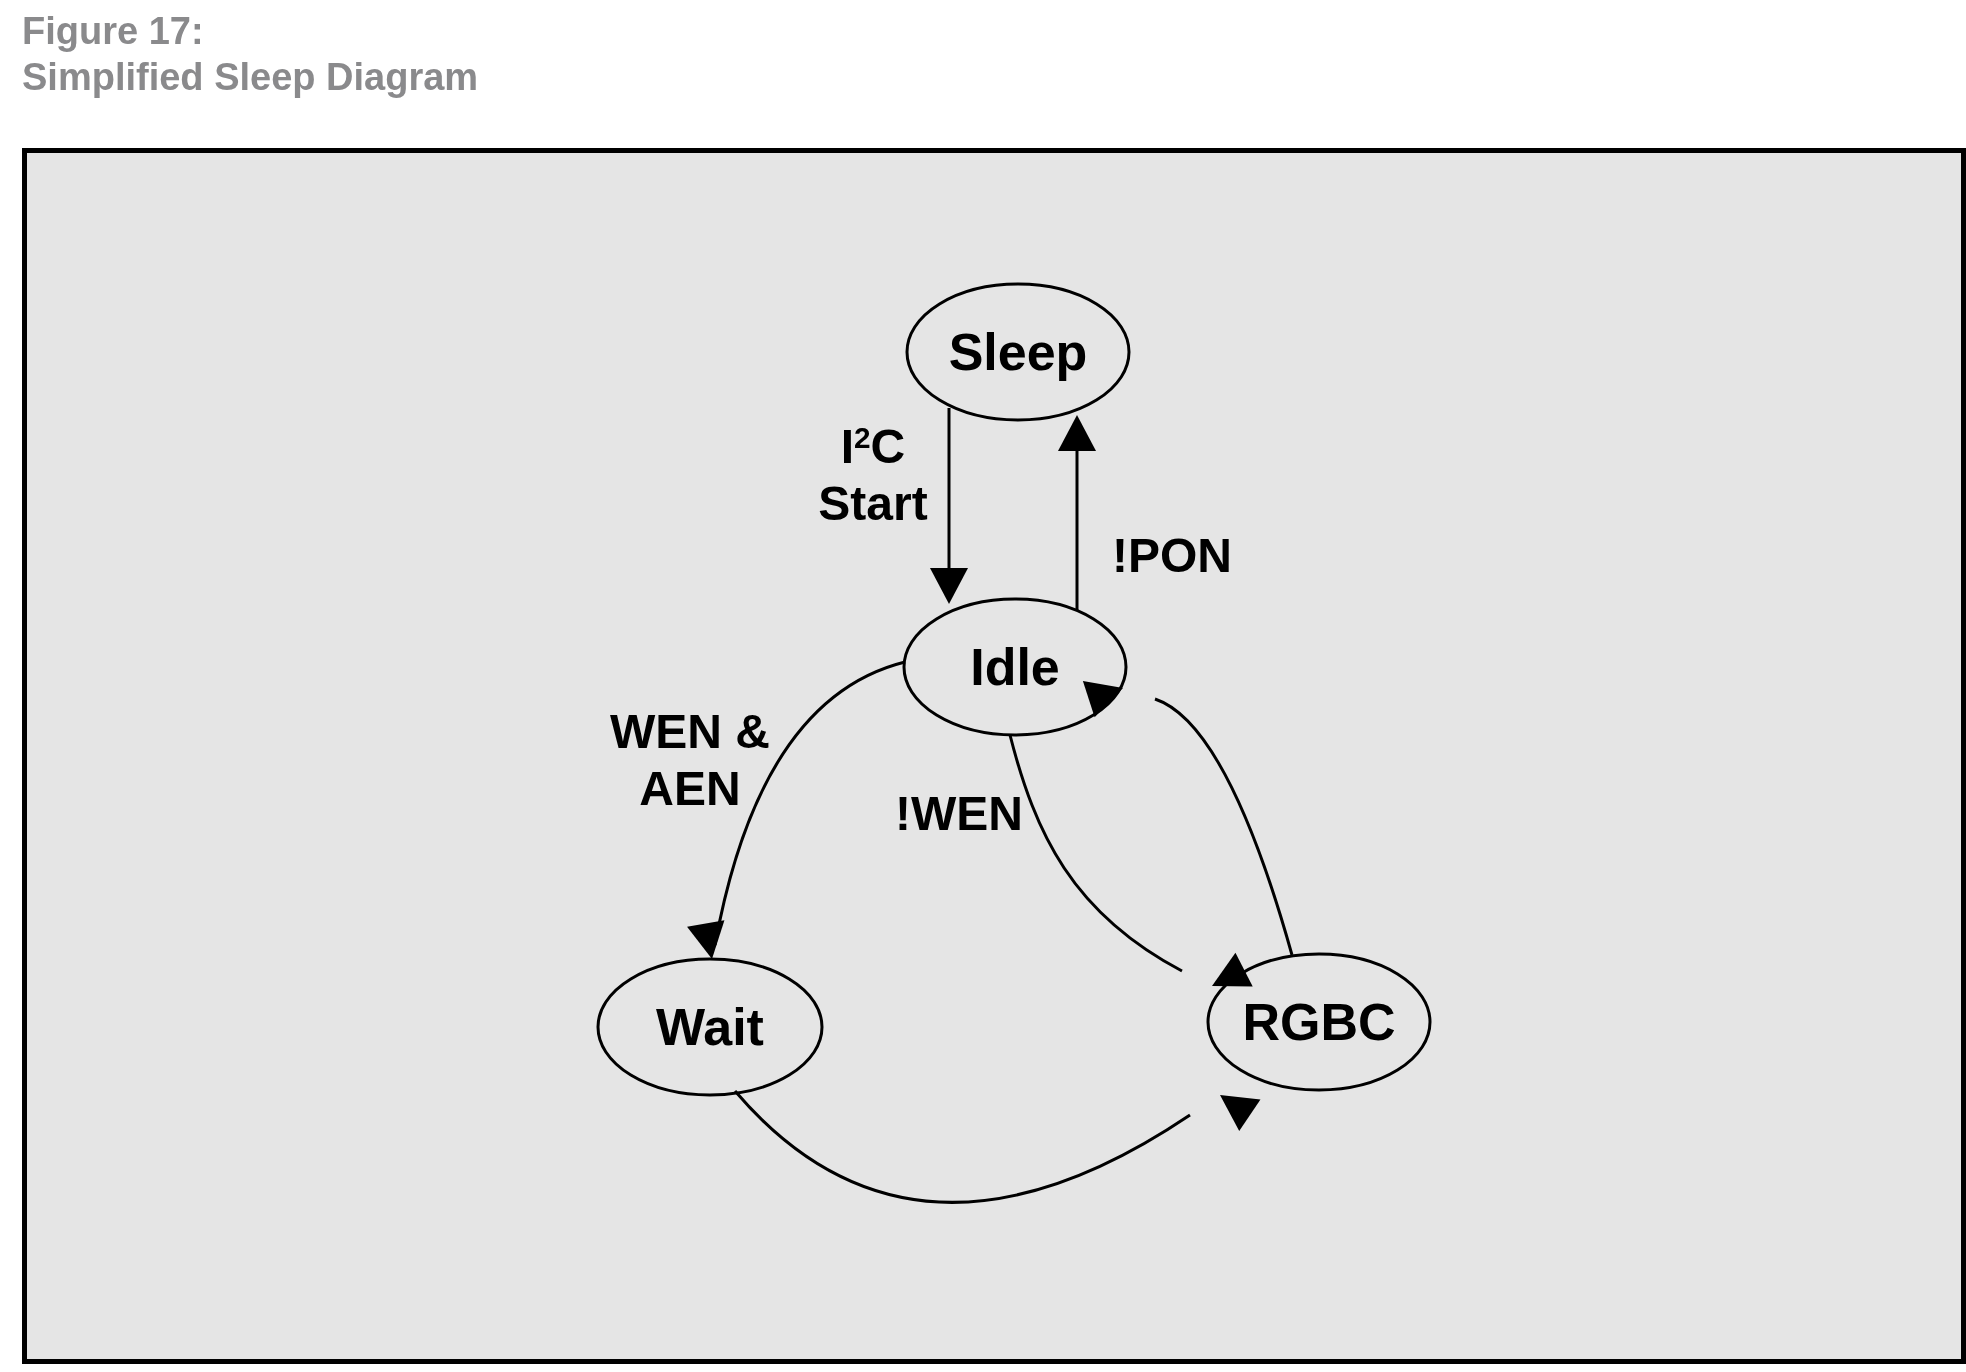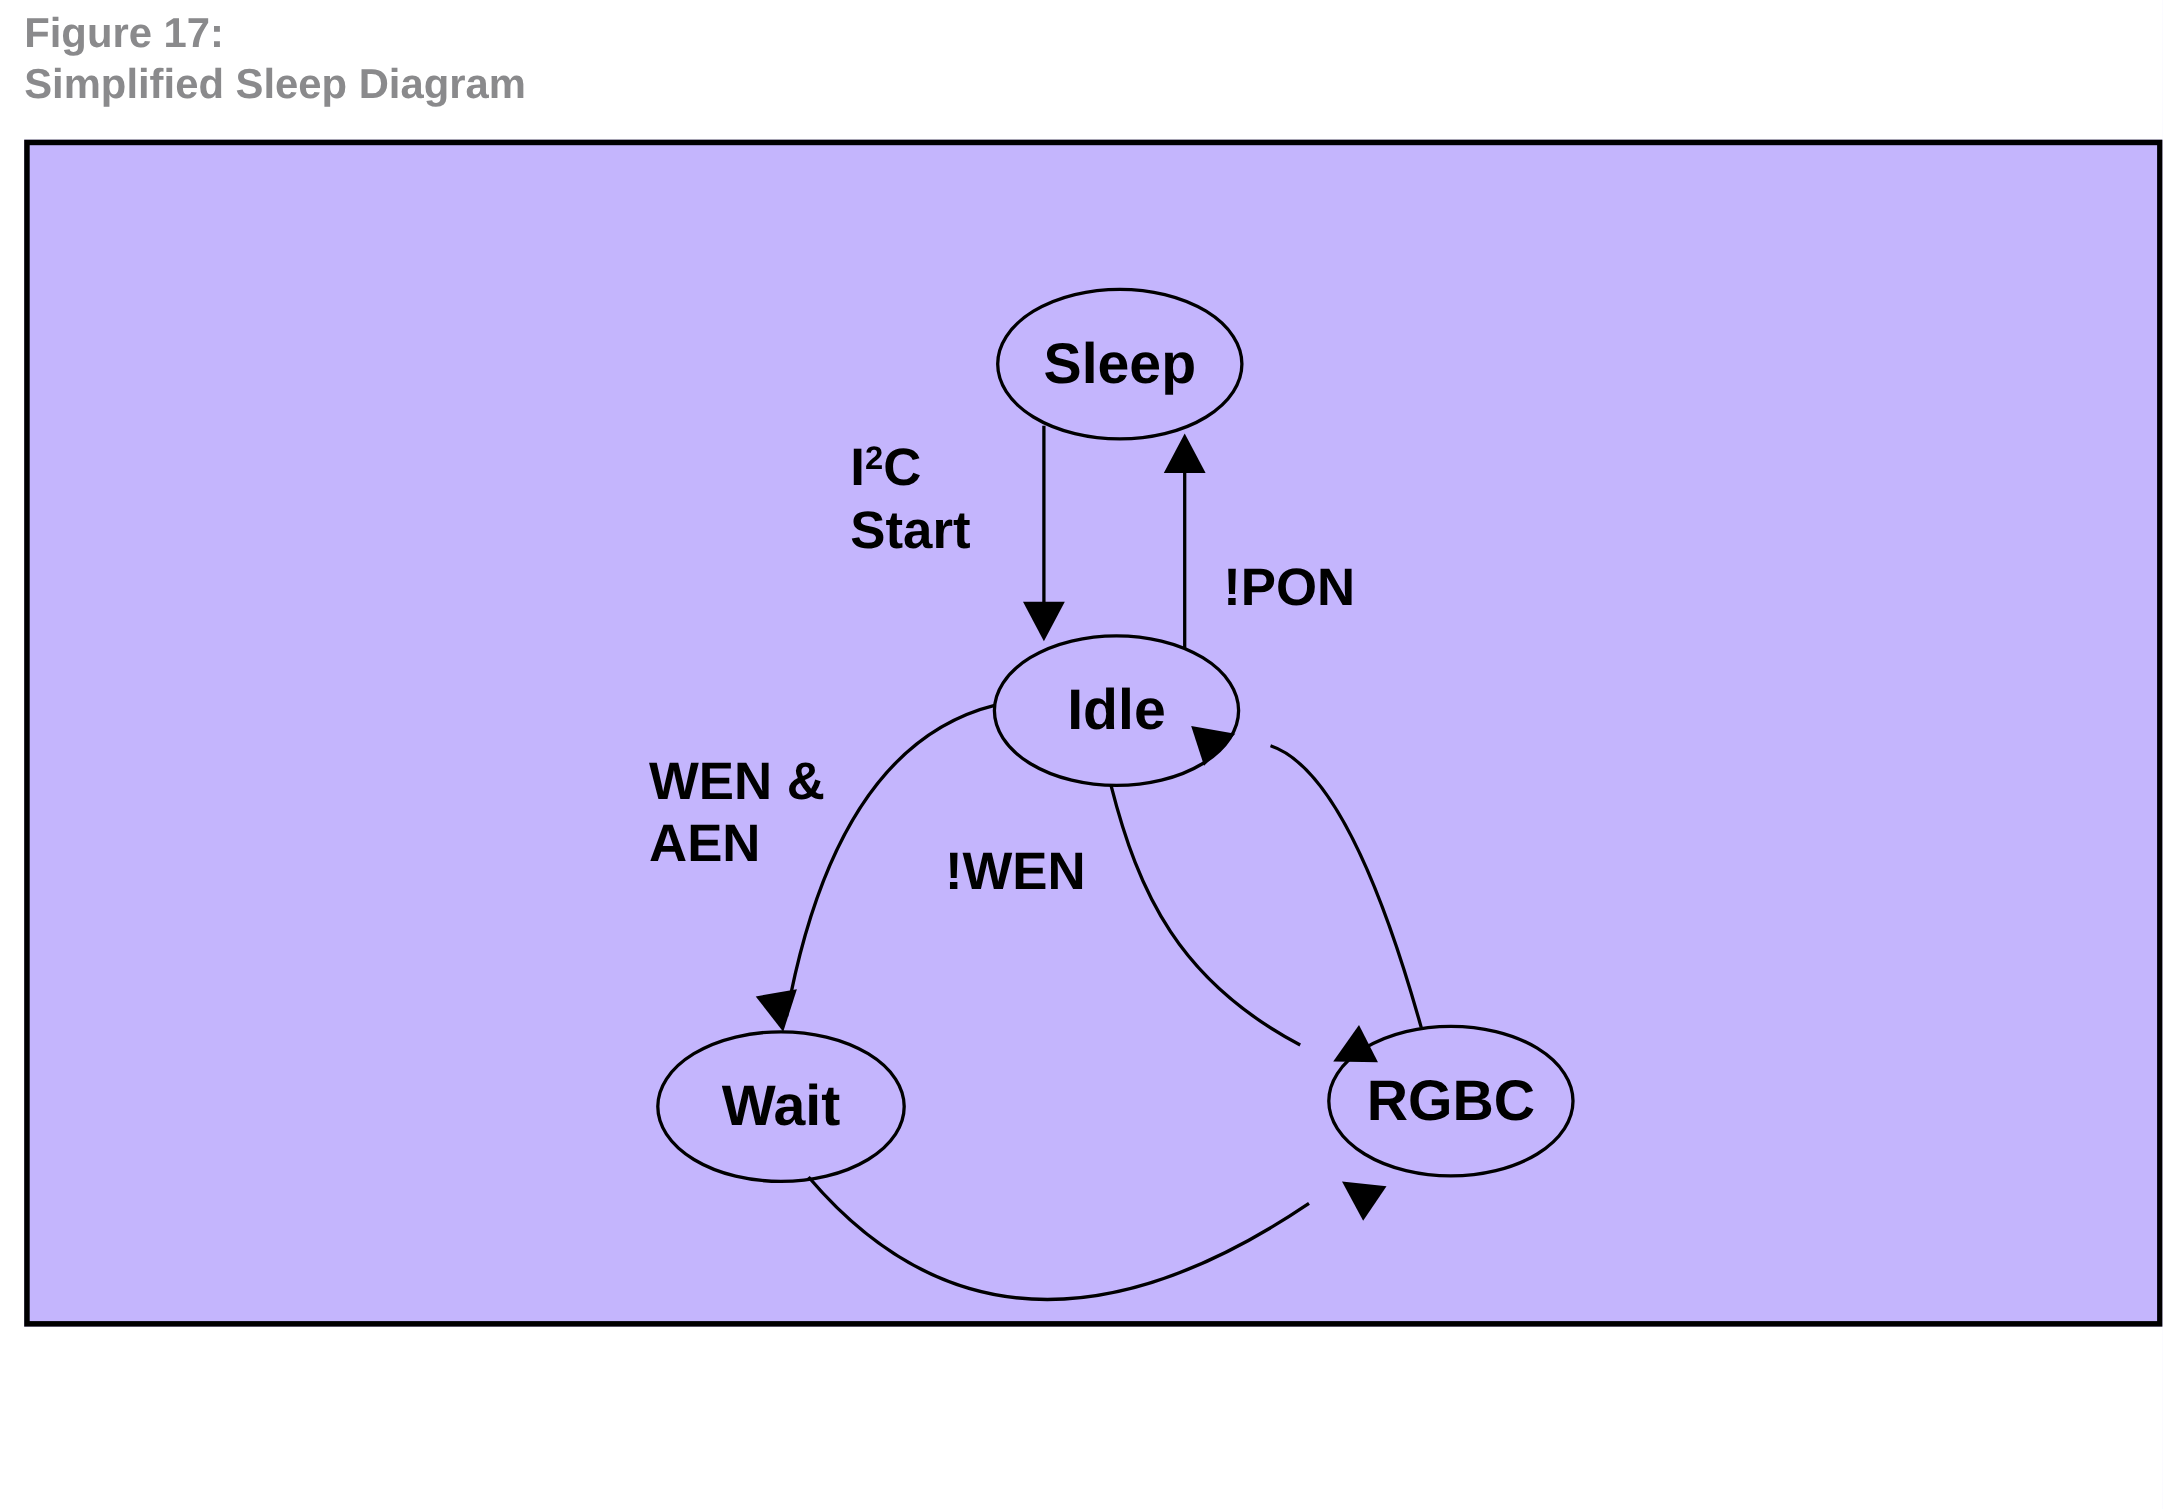--- a/index.html
+++ b/index.html
@@ -1,26 +1,26 @@
 <!DOCTYPE html>
 <html><head>
 <meta charset="utf-8">
 <style>
   html,body{margin:0;padding:0;background:#ffffff;}
   #page{position:relative;width:1966px;height:1372px;background:#ffffff;overflow:hidden;
         font-family:"Liberation Sans","DejaVu Sans",sans-serif;margin-left:12px;}
   .fig-title{position:absolute;left:10px;top:8px;color:#8a8a8c;font-weight:bold;
              font-size:38px;line-height:46px;letter-spacing:0px;}
-  .diagram-box{position:absolute;left:10px;top:127px;width:1944px;height:1079px;
-               border:5px solid #000;box-sizing:border-box;background:#c4b5fd;}
+  .diagram-box{position:absolute;left:10px;top:148px;width:1944px;height:1216px;
+               border:5px solid #000;box-sizing:border-box;background:#e5e5e5;}
   .diagram-box svg{position:absolute;left:0;top:0;width:1934px;height:1206px;}
   .state-label{position:absolute;width:222px;height:136px;display:flex;align-items:center;
                justify-content:center;font-weight:bold;font-size:52px;color:#000;}
   .trans-label{position:absolute;font-weight:bold;font-size:48px;line-height:57px;
-               color:#000;text-align:left;width:200px;}
+               color:#000;text-align:center;width:200px;}
   .trans-label.single{width:auto;text-align:center;}
   .sup2{font-size:0.62em;vertical-align:0.5em;font-weight:bold;}
 </style>
 </head>
 <body>
 
 <div id="page">
 
   <div class="fig-title">
     <div>Figure 17:</div>

